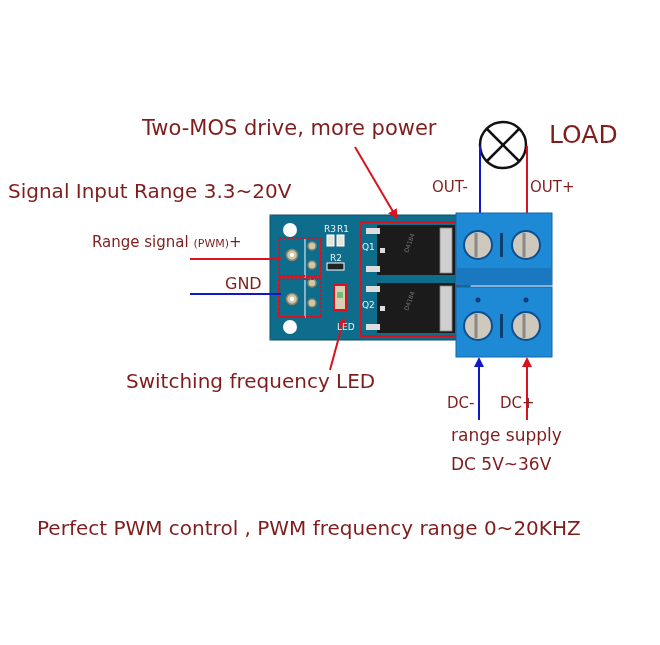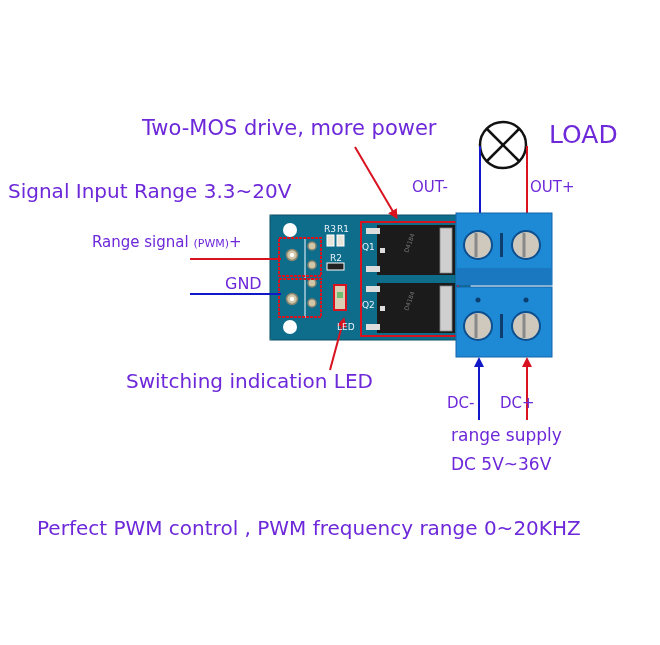--- a/index.html
+++ b/index.html
@@ -1,18 +1,18 @@
 <!DOCTYPE html>
 <html><head>
 <meta charset="utf-8">
 <style>
   html, body { margin:0; padding:0; background:#ffffff; }
   body { width:660px; height:645px; position:relative; overflow:hidden;
          font-family:"DejaVu Sans", sans-serif; }
-  .lbl { position:absolute; color:#6d28d9; white-space:nowrap; line-height:1; }
+  .lbl { position:absolute; color:#7f1d1d; white-space:nowrap; line-height:1; }
   .svgwrap { position:absolute; left:0; top:0; width:660px; height:645px; }
 </style>
 </head>
 <body>
 
 <svg class="svgwrap" viewBox="0 0 660 645" xmlns="http://www.w3.org/2000/svg">
   <defs>
     <marker id="arrRed" markerWidth="10" markerHeight="10" refX="5" refY="5" orient="auto" markerUnits="userSpaceOnUse">
       <path d="M0,0 L10,5 L0,10 z" fill="#d8131f"></path>
     </marker>
@@ -103,22 +103,22 @@
   <text x="362" y="250" font-size="9" fill="#e6f2f6" font-family="DejaVu Sans, sans-serif">Q1</text>
   <text x="362" y="308" font-size="9" fill="#e6f2f6" font-family="DejaVu Sans, sans-serif">Q2</text>
   <text x="337" y="330" font-size="9" fill="#e6f2f6" font-family="DejaVu Sans, sans-serif">LED</text>
   <text x="408" y="253" font-size="6" fill="#777" font-family="DejaVu Sans, sans-serif" transform="rotate(-70 408 253)">D4184</text>
   <text x="408" y="311" font-size="6" fill="#777" font-family="DejaVu Sans, sans-serif" transform="rotate(-70 408 311)">D4184</text>
 </svg>
 
 <div class="lbl" style="left:142px; top:118px; font-size:21px;">Two-MOS drive, more power</div>
 <div class="lbl" style="left:549px; top:122px; font-size:25px;">LOAD</div>
 <div class="lbl" style="left:8px; top:181px; font-size:20px;">Signal Input Range  3.3~20V</div>
-<div class="lbl" style="left:412px; top:180px; font-size:15px;">OUT-</div>
+<div class="lbl" style="left:432px; top:180px; font-size:15px;">OUT-</div>
 <div class="lbl" style="left:530px; top:180px; font-size:15px;">OUT+</div>
 <div class="lbl" style="left:92px; top:235px; font-size:15px;"><span>Range signal </span><span style="font-size:11px;">(PWM)</span><span>+</span></div>
 <div class="lbl" style="left:190px; top:276px; font-size:16px;margin-left:35px;">GND</div>
-<div class="lbl" style="left:126px; top:371px; font-size:20px;">Switching indication LED</div>
+<div class="lbl" style="left:126px; top:371px; font-size:20px;">Switching frequency LED</div>
 <div class="lbl" style="left:447px; top:396px; font-size:15px;">DC-</div>
 <div class="lbl" style="left:500px; top:396px; font-size:15px;">DC+</div>
 <div class="lbl" style="left:451px; top:427px; font-size:17px;">range supply</div>
 <div class="lbl" style="left:451px; top:456px; font-size:17px;">DC 5V~36V</div>
 <div class="lbl" style="left:37px; top:518px; font-size:20px;text-align:center;">Perfect PWM control , PWM frequency range 0~20KHZ</div>
 
 </body></html>

